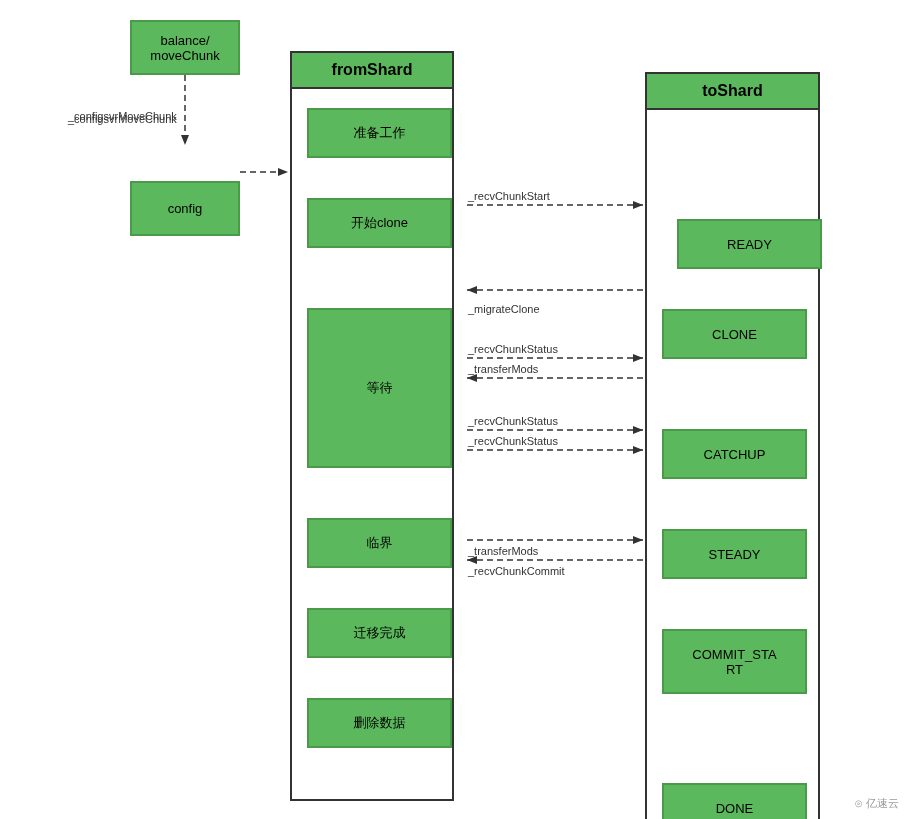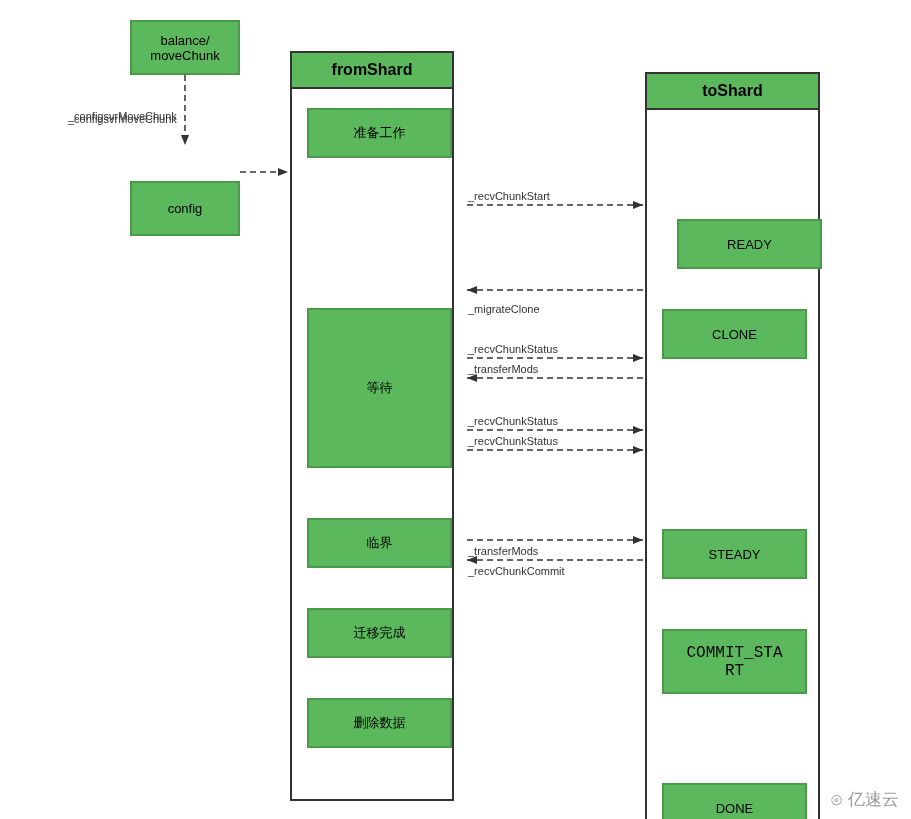--- a/index.html
+++ b/index.html
@@ -54,21 +54,21 @@
       top: 0;
       left: 0;
       width: 911px;
       height: 819px;
       pointer-events: none;
     }
     .watermark {
       position: absolute;
       bottom: 8px;
       right: 12px;
-      font-size: 17px;
+      font-size: 11px;
       color: #999;
     }
   </style>
 </head>
 <body>
 
 <div class="diagram-container">
 
   <svg class="arrows">
 
@@ -142,41 +142,43 @@
     <span>config</span>
   </div>
 
   <div class="arrow-label" style="left:68px;top:113px;">_configsvrMoveChunk</div>
 
   <div class="column-container" style="left:290px;top:51px;width:164px;height:750px;">
     <div class="column-header">fromShard</div>
 
     <div class="green-box" style="left:15px;top:55px;width:145px;height:50px;">准备工作</div>
 
+    <div class="green-box" style="left:15px;top:145px;width:145px;height:50px;">开始clone</div>
 
     <div class="green-box" style="left:15px;top:255px;width:145px;height:160px;">等待</div>
 
     <div class="green-box" style="left:15px;top:465px;width:145px;height:50px;">临界</div>
 
     <div class="green-box" style="left:15px;top:555px;width:145px;height:50px;">迁移完成</div>
 
     <div class="green-box" style="left:15px;top:645px;width:145px;height:50px;">删除数据</div>
   </div>
 
   <div class="column-container" style="left:645px;top:72px;width:175px;height:750px;">
     <div class="column-header">toShard</div>
 
     <div class="green-box" style="left:15px;top:145px;width:145px;height:50px;margin-left:15px;">READY</div>
 
     <div class="green-box" style="left:15px;top:235px;width:145px;height:50px;">CLONE</div>
 
+    <div class="green-box" style="left:15px;top:355px;width:145px;height:50px;">CATCHUP</div>
 
     <div class="green-box" style="left:15px;top:455px;width:145px;height:50px;">STEADY</div>
 
-    <div class="green-box" style="left:15px;top:555px;width:145px;height:65px;font-size:16px;font-family:Liberation Mono, monospace;">COMMIT_STA<br>RT</div>
+    <div class="green-box" style="left:15px;top:555px;width:145px;height:65px;font-size:13px;">COMMIT_STA<br>RT</div>
 
     <div class="green-box" style="left:15px;top:665px;width:145px;height:50px;margin-top:44px;">DONE</div>
   </div>
 
   <div class="arrow-label" style="left:468px;top:190px;">_recvChunkStart</div>
 
   <div class="arrow-label" style="left:468px;top:275px;margin-top:28px;">_migrateClone</div>
 
   <div class="arrow-label" style="left:468px;top:343px;">_recvChunkStatus</div>
 

